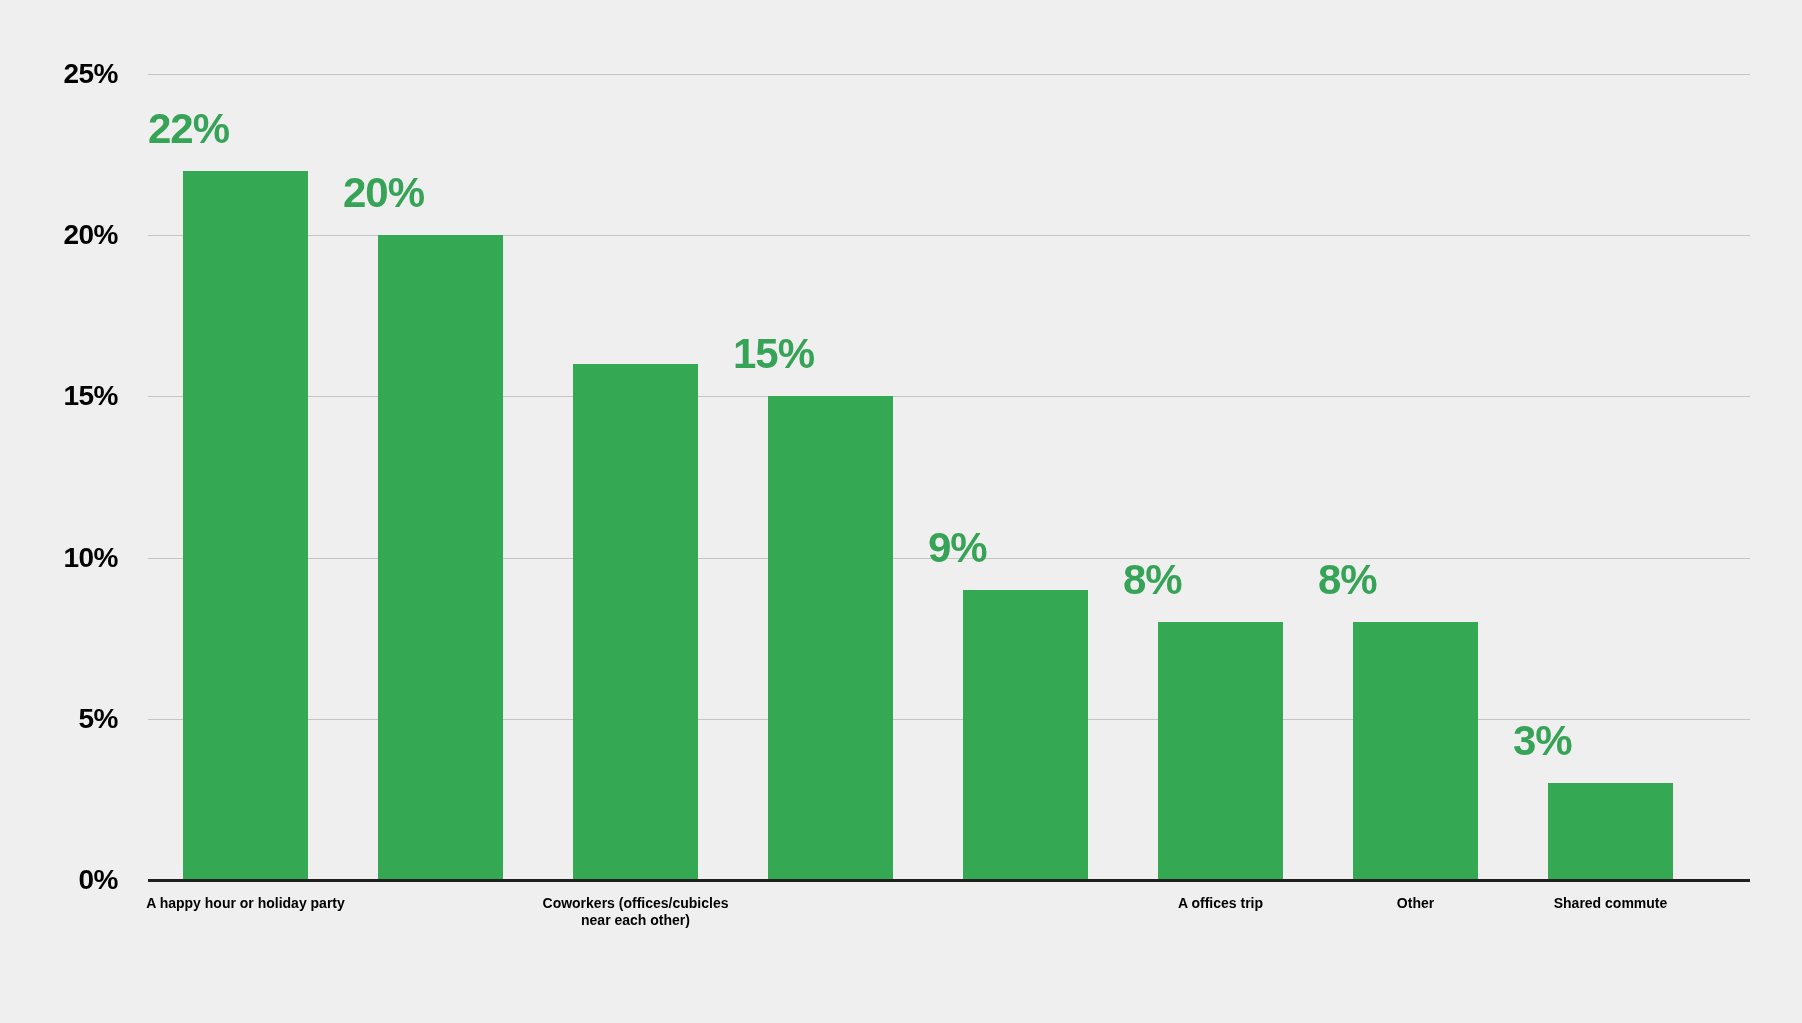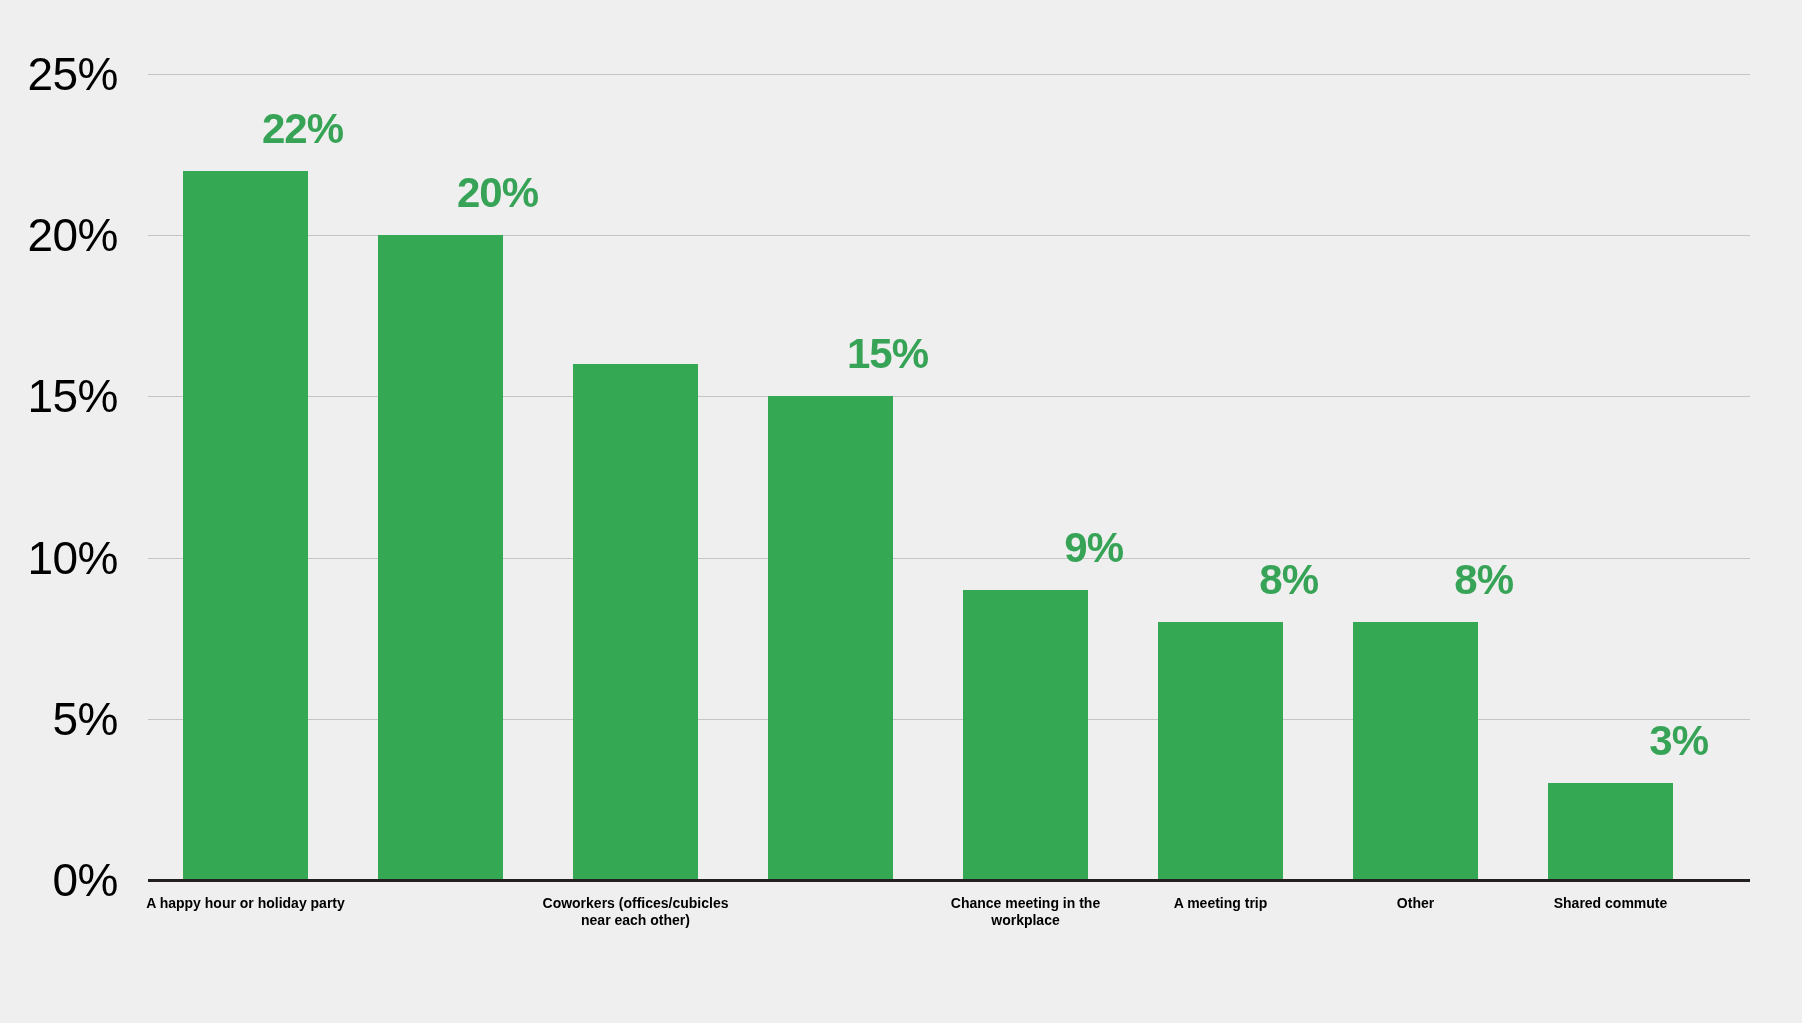--- a/index.html
+++ b/index.html
@@ -51,22 +51,22 @@
     position: absolute;
     left: 0;
     top: 0;
     width: 148px;
     height: 1023px;
   }
   .y-label {
     position: absolute;
     right: 30px;
     transform: translateY(-50%);
-    font-size: 46px;
-    font-weight: normal;
+    font-size: 28px;
+    font-weight: bold;
     color: #000000;
     letter-spacing: -0.5px;
     white-space: nowrap;
   }
 
   .bars-layer {
     position: absolute;
     left: 148px;
     top: 0;
     width: 1602px;
@@ -85,21 +85,21 @@
     left: 35px;
     width: 125px;
     bottom: 143px; 
     background: #34a853;
   }
 
   .bar-value {
     position: absolute;
     left: 0;
     width: 195px;
-    text-align: right;
+    text-align: left;
     font-size: 42px;
     font-weight: bold;
     color: #36a356;
     letter-spacing: -1px;
     white-space: nowrap;
   }
 
   .cat-label {
     position: absolute;
     top: 895px;
@@ -153,27 +153,26 @@
     </div>
 
     <div class="bar-slot" style="left:585px">
       <div class="bar" style="height: 483.6px; background: rgb(52, 168, 83);"></div>
       <div class="bar-value" style="top: 330.4px; color: rgb(54, 163, 86);">15%</div>
     </div>
 
     <div class="bar-slot" style="left:780px">
       <div class="bar" style="height: 290.16px; background: rgb(52, 168, 83);"></div>
       <div class="bar-value" style="top: 523.84px; color: rgb(54, 163, 86);">9%</div>
-      <div class="cat-label">Chance meeting in the workplace</div>
     </div>
 
     <div class="bar-slot" style="left:975px">
       <div class="bar" style="height: 257.92px; background: rgb(52, 168, 83);"></div>
       <div class="bar-value" style="top: 556.08px; color: rgb(54, 163, 86);">8%</div>
-      <div class="cat-label">A meeting trip</div>
+      <div class="cat-label">A offices trip</div>
     </div>
 
     <div class="bar-slot" style="left:1170px">
       <div class="bar" style="height: 257.92px; background: rgb(52, 168, 83);"></div>
       <div class="bar-value" style="top: 556.08px; color: rgb(54, 163, 86);">8%</div>
       <div class="cat-label">Other</div>
     </div>
 
     <div class="bar-slot" style="left:1365px">
       <div class="bar" style="height: 96.72px; background: rgb(52, 168, 83);"></div>

